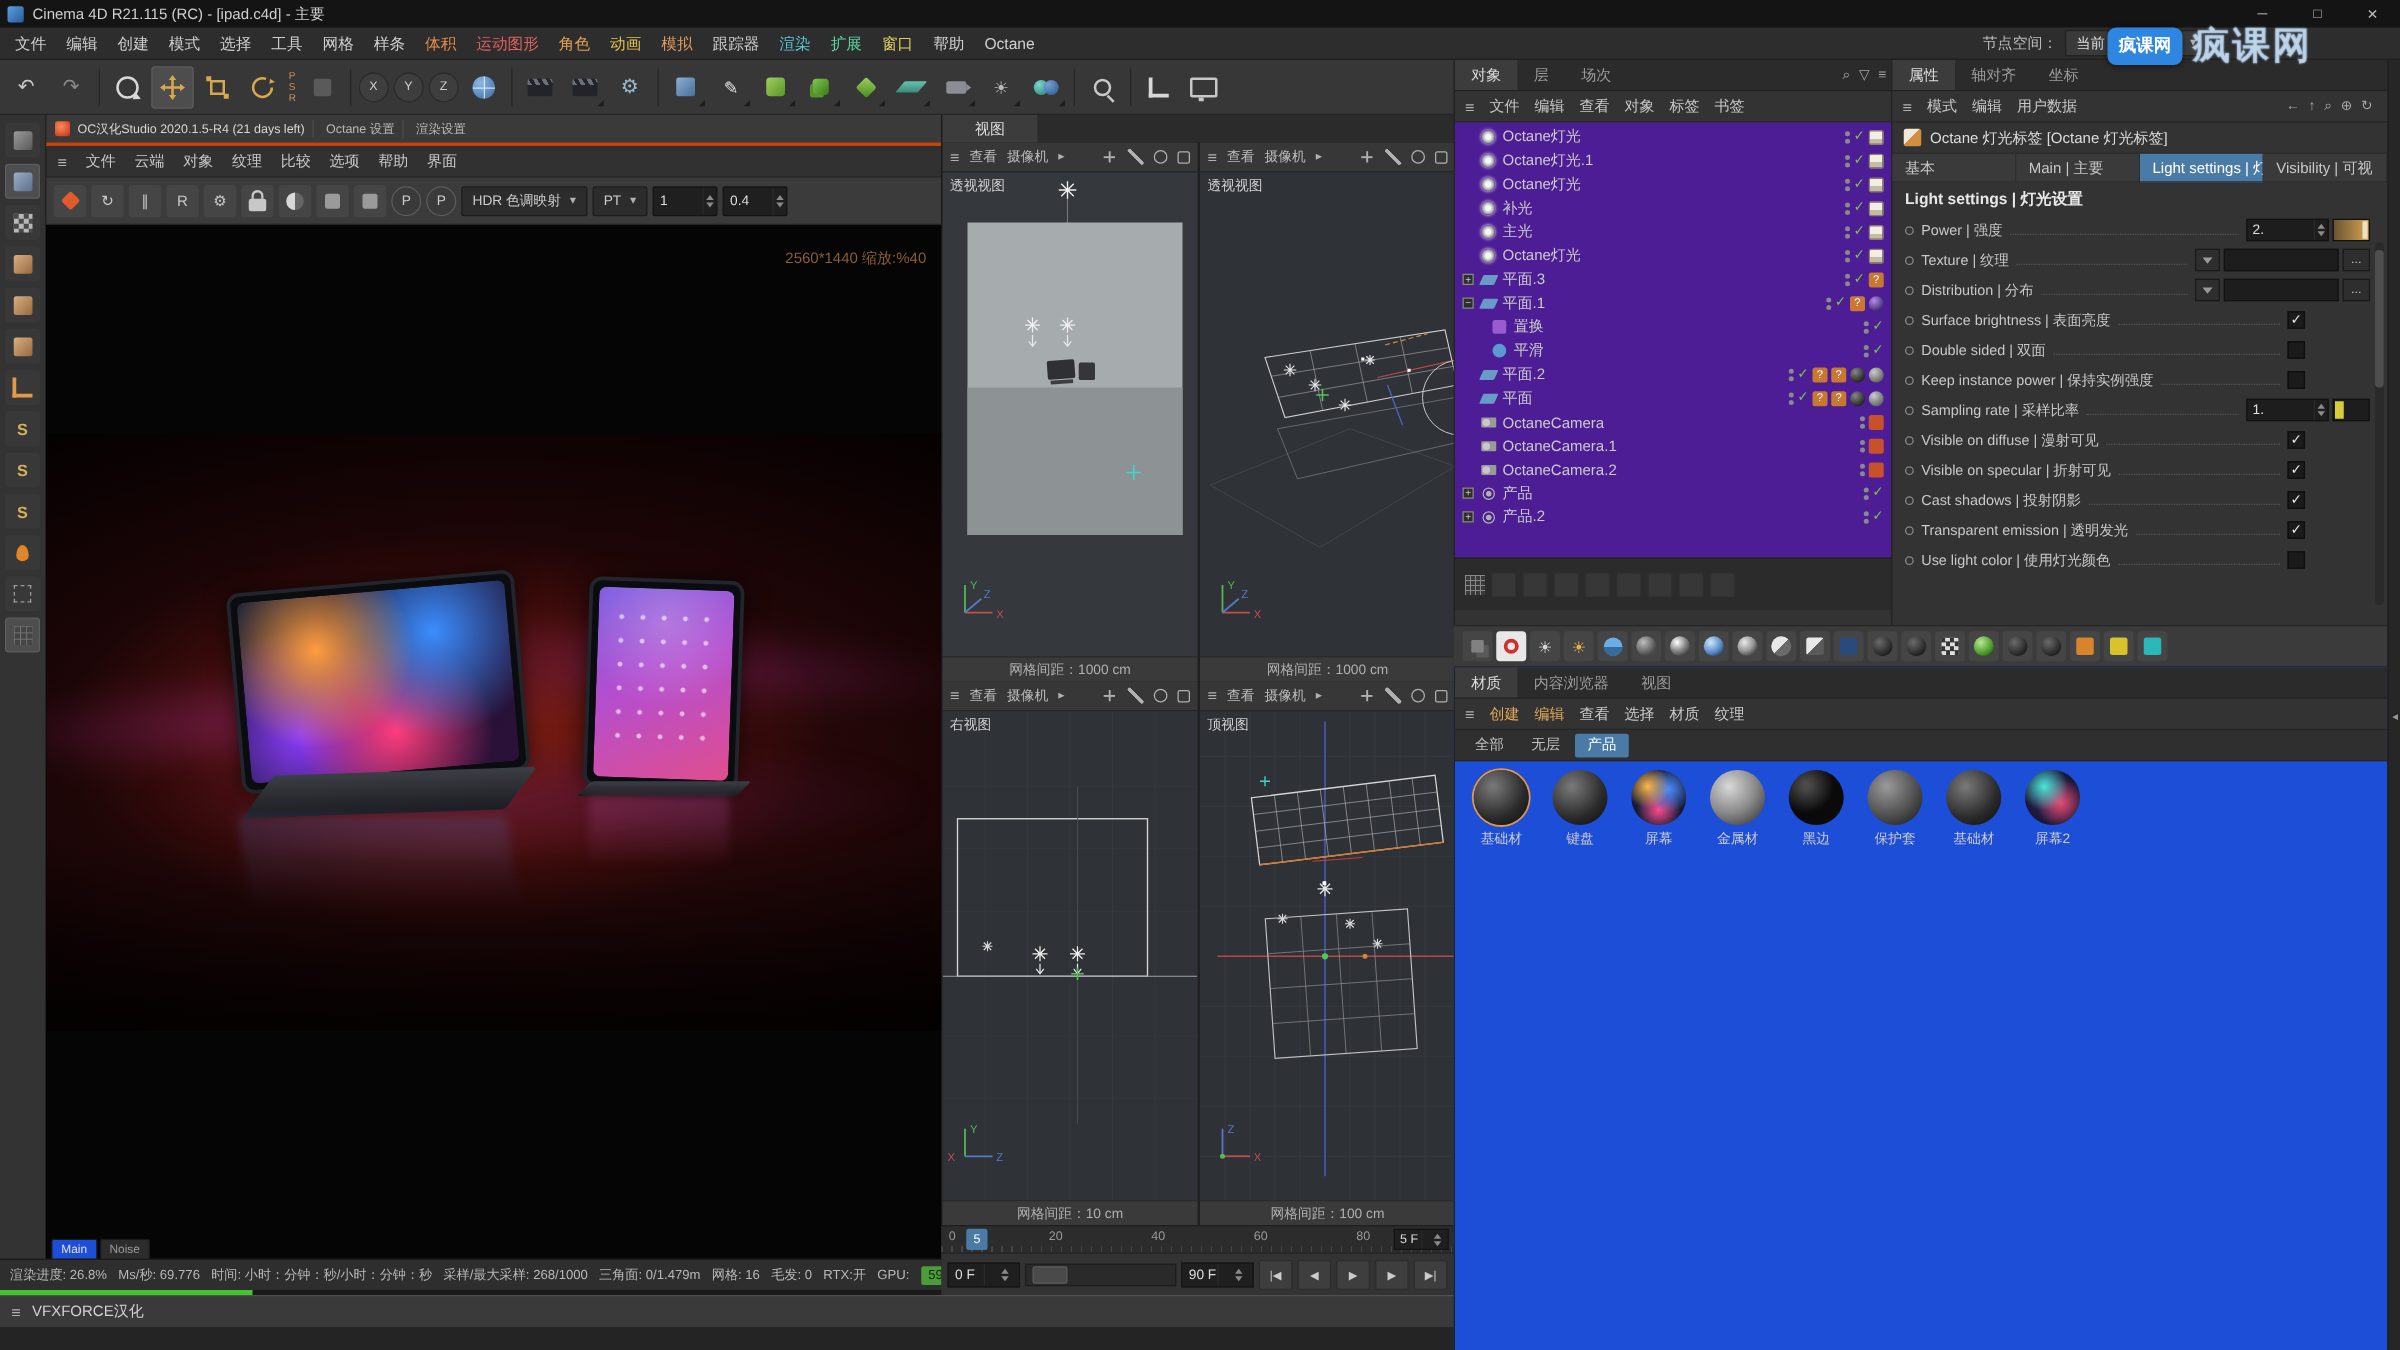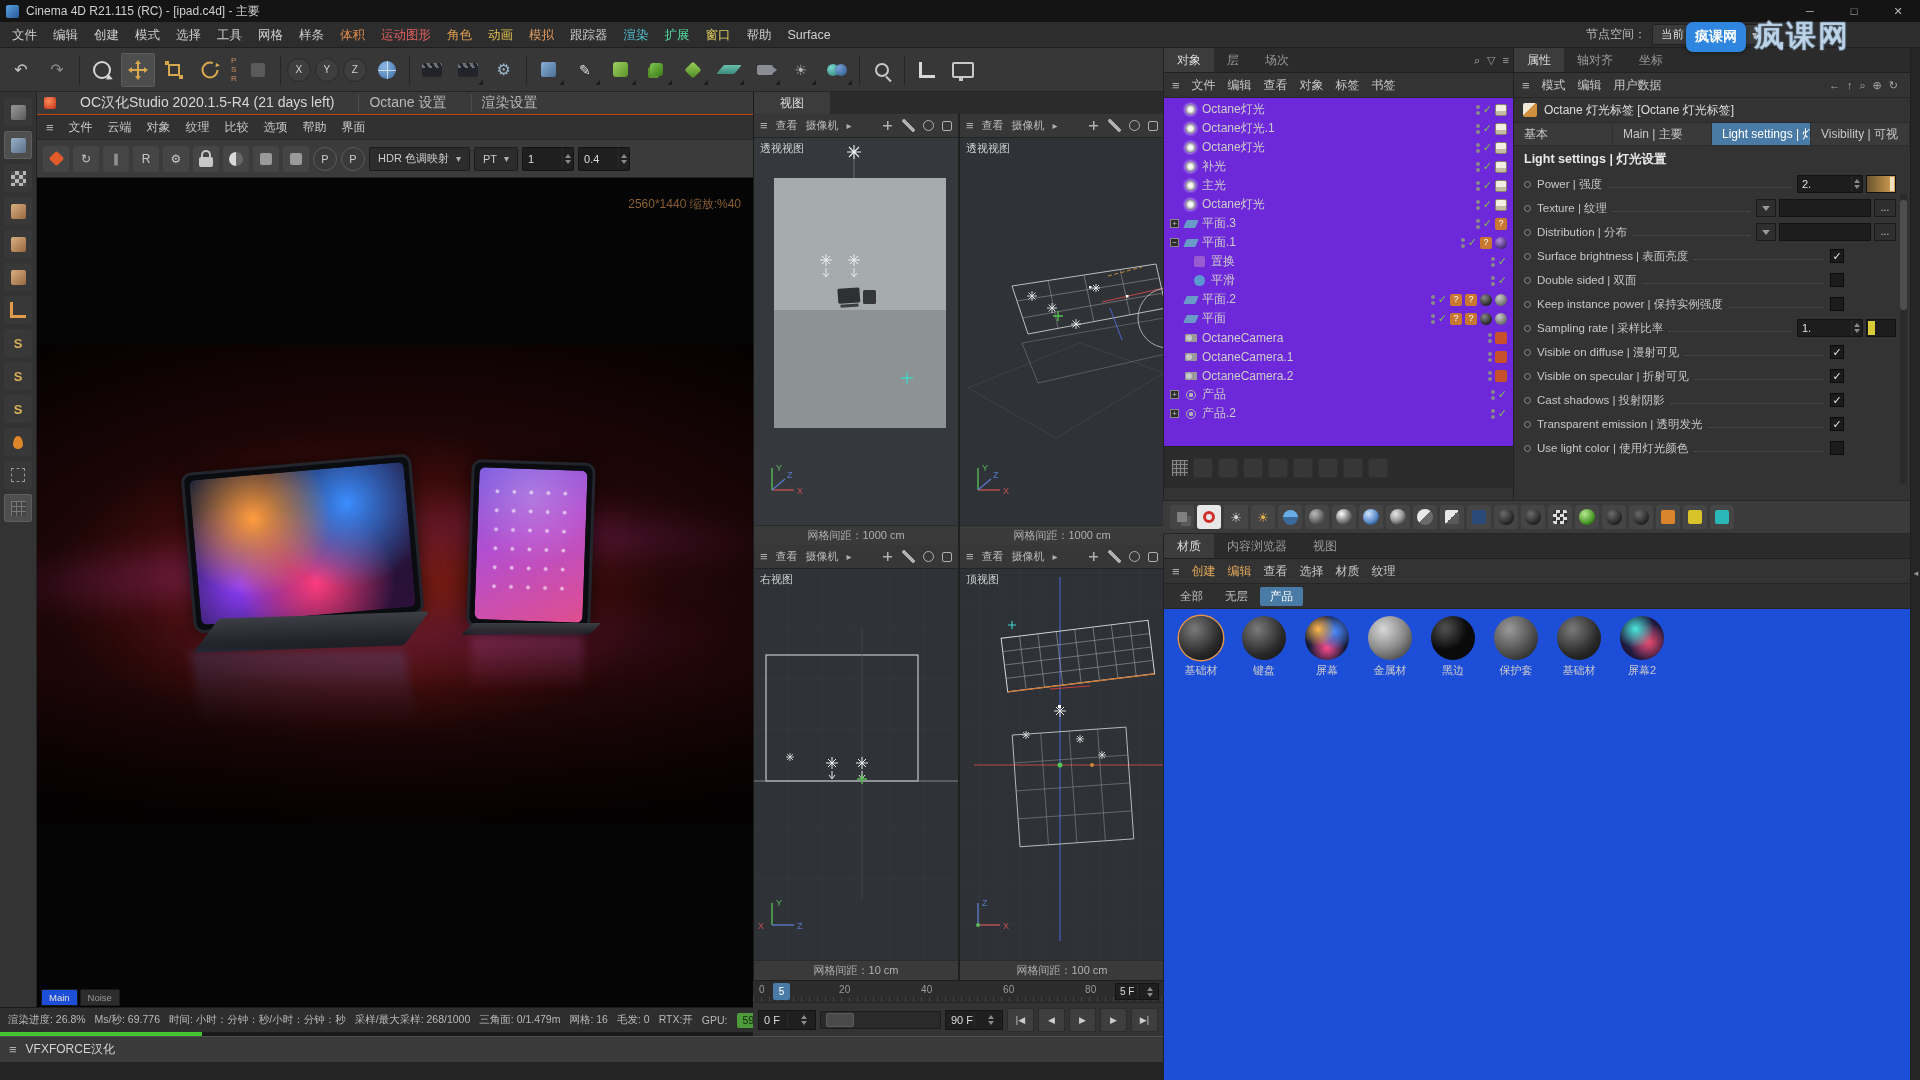--- a/index.html
+++ b/index.html
@@ -73,21 +73,21 @@
   .p-cube.orange{background:linear-gradient(135deg,#d8b080,#986840);}
   .p-check{width:15px;height:15px;background:repeating-conic-gradient(#b8b8b8 0 25%,#4a4a4a 0 50%);background-size:8px 8px;}
   .p-axis{width:13px;height:13px;border-left:3px solid #e09a4a;border-bottom:3px solid #e09a4a;}
   .p-solo{color:#d8b058;font-size:13px;font-weight:bold;line-height:1;}
   .p-drop{width:10px;height:13px;background:#e0862a;border-radius:50% 50% 50% 50%/65% 65% 35% 35%;}
   .p-dash{width:14px;height:14px;border:1.5px dashed #9a9a9a;box-sizing:border-box;}
   .p-grid{width:15px;height:15px;background:linear-gradient(#777 1px,transparent 1px) 0 0/5px 5px,linear-gradient(90deg,#777 1px,transparent 1px) 0 0/5px 5px,#444;}
 
   
   #octane-window{position:absolute;left:37px;top:92px;width:716px;height:915px;background:#060606;}
-  .ov-header{height:22px;background:#3a3a3a;border-bottom:1px solid #c2410c;display:flex;align-items:center;gap:24px;padding:0 7px;font-size:14px;color:#d6d6d6;}
+  .ov-header{height:22px;background:#3a3a3a;border-bottom:3px solid #c2410c;display:flex;align-items:center;gap:6px;padding:0 7px;font-size:10px;color:#d6d6d6;}
   .ov-logo{width:12px;height:12px;border-radius:2px;background:radial-gradient(circle at 40% 35%,#ff8a5a,#c03018);flex:none;}
   .ov-tab{color:#b8b8b8;padding-left:10px;border-left:1px solid #4c4c4c;white-space:nowrap;}
   .ov-menus{height:24px;background:#313131;border-bottom:1px solid #262626;display:flex;align-items:center;gap:15px;padding:0 9px;font-size:12px;color:#c8c8c8;}
   .gh{color:#b0b0b0;font-size:13px;line-height:1;}
   .gh.small{font-size:10px;}
   .ov-toolbar{height:37px;background:#3b3b3b;border-bottom:1px solid #232323;display:flex;align-items:center;gap:4px;padding:0 6px;}
   .otile{width:26px;height:26px;border-radius:3px;background:#454545;display:flex;align-items:center;justify-content:center;color:#c8c8c8;font-size:12px;flex:none;}
   .ostar{width:11px;height:11px;background:#e05a2a;transform:rotate(45deg);border-radius:2px;}
   .lockic{width:14px;height:10px;background:#c8c8c8;border-radius:2px;position:relative;margin-top:7px;}
   .lockic::before{content:"";position:absolute;left:2px;top:-7px;width:10px;height:8px;border:2.5px solid #c8c8c8;border-bottom:none;border-radius:6px 6px 0 0;box-sizing:border-box;}
@@ -176,21 +176,21 @@
   .ptabs{height:24px;background:#2b2b2b;border-bottom:1px solid #202020;display:flex;align-items:center;}
   .ptab{padding:0 13px;line-height:24px;font-size:12px;color:#9a9a9a;white-space:nowrap;}
   .ptab.active{background:#3c3c3c;color:#ddd;}
   .pmenus{height:24px;background:#333;border-bottom:1px solid #262626;display:flex;align-items:center;gap:12px;padding:0 8px;font-size:12px;color:#c8c8c8;}
   .pm{white-space:nowrap;}
   .pm.hl{color:#e0a85a;}
   .mlauto{margin-left:auto;display:flex;align-items:center;gap:7px;padding-right:4px;}
   .tic{font-size:11px;color:#a8a8a8;line-height:1;}
 
   #object-manager{position:absolute;left:1163px;top:48px;width:350px;height:452px;background:#333;border-left:1px solid #222;box-sizing:border-box;}
-  .om-list{height:348px;background:#6d28d9;overflow:hidden;padding-top:2px;box-sizing:border-box;}
+  .om-list{height:348px;background:#4c1d95;overflow:hidden;padding-top:2px;box-sizing:border-box;}
   .orow{height:19px;display:flex;align-items:center;gap:4px;padding:0 6px;}
   .orow.child{padding-left:28px;}
   .oexp{width:9px;height:9px;border:1px solid #8a8a8a;background:#2e2e2e;color:#ccc;font-size:8px;line-height:7px;text-align:center;box-sizing:border-box;flex:none;}
   .osp{width:9px;flex:none;}
   .oic{width:15px;height:15px;display:inline-flex;align-items:center;justify-content:center;flex:none;}
   .ic-light i{width:11px;height:11px;border-radius:50%;background:radial-gradient(circle,#f8f8f8 25%,#9a9a9a 60%,transparent 75%);box-shadow:0 0 3px #fff;}
   .ic-plane i{width:12px;height:8px;background:#6a9ac8;transform:skewX(-24deg);border-radius:1px;}
   .ic-displace i{width:11px;height:11px;border-radius:2px;background:#9a5ad0;}
   .ic-smooth i{width:11px;height:11px;border-radius:50%;background:#5a9ad0;}
   .ic-cam i{width:12px;height:8px;background:#9a9a9a;border-radius:1px;position:relative;}
@@ -309,21 +309,21 @@
     <span class="mi">体积</span>
     <span class="mi">运动图形</span>
     <span class="mi">角色</span>
     <span class="mi">动画</span>
     <span class="mi">模拟</span>
     <span class="mi">跟踪器</span>
     <span class="mi">渲染</span>
     <span class="mi">扩展</span>
     <span class="mi">窗口</span>
     <span class="mi">帮助</span>
-    <span class="mi">Surface</span>
+    <span class="mi">Octane</span>
     <div id="nodespace">
       <span class="ns-label">节点空间：</span>
       <span class="ns-box">
         <span>当前 (标准/物理)</span>
         <span class="gh small">▾</span>
       </span>
     </div>
   </div>
 
   <div id="toolbar">

